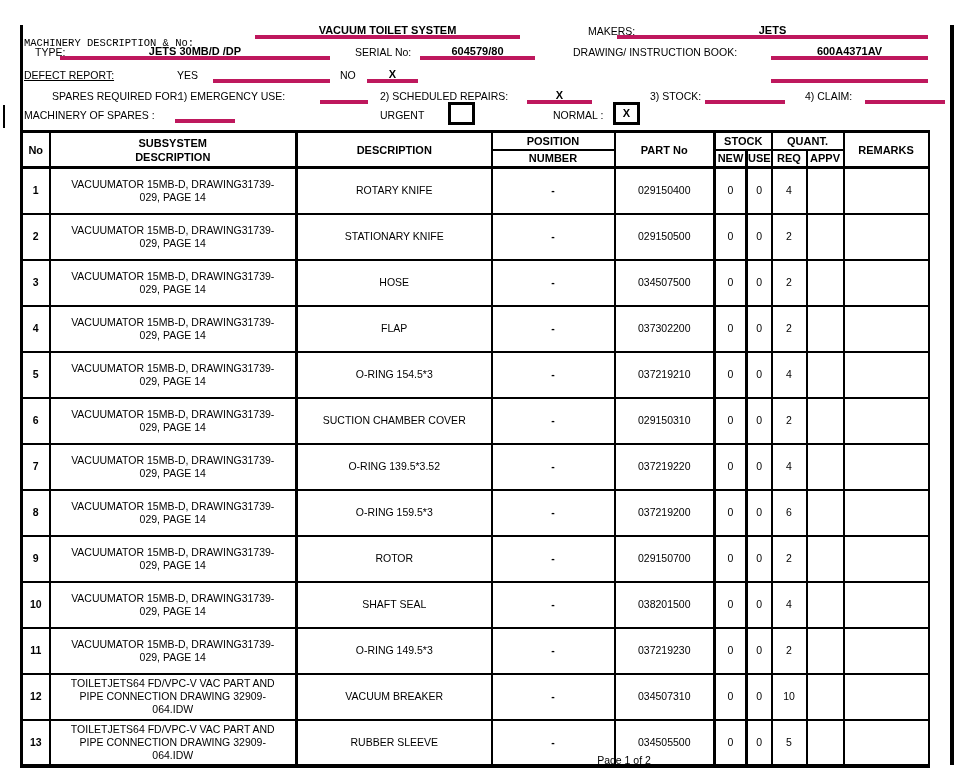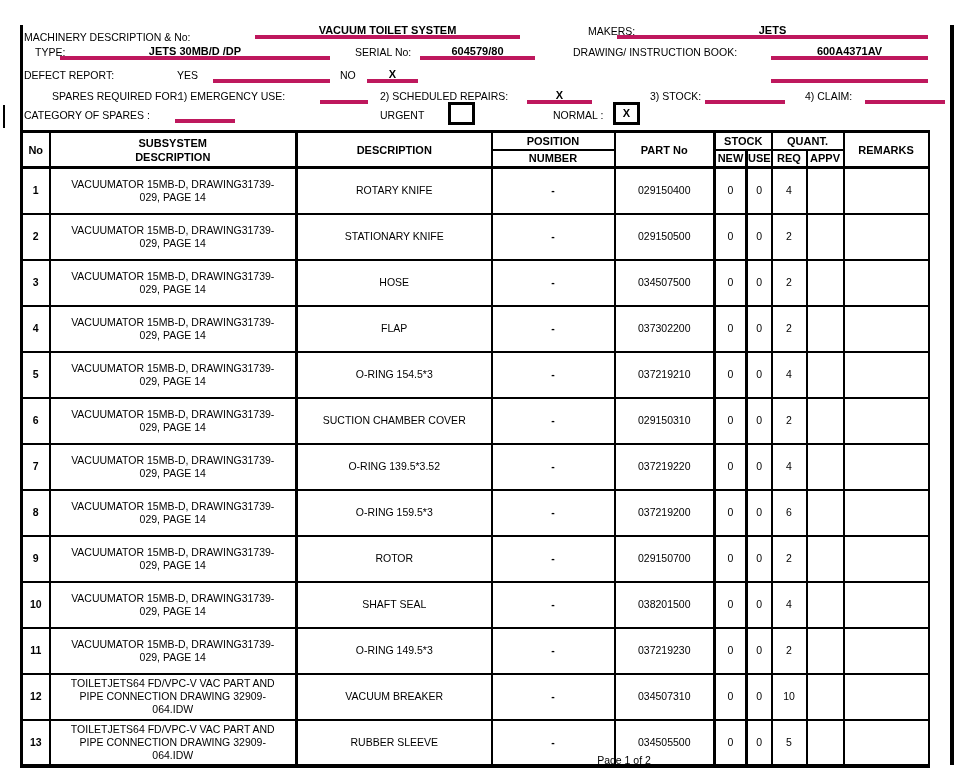--- a/index.html
+++ b/index.html
@@ -48,50 +48,50 @@
     font-size: 10.5px; text-align: center;
   }
 </style>
 </head>
 <body>
 
 <div class="vbar" style="left:3px; top:105px; width:2px; height:23px;"></div>
 <div class="vbar" style="left:20px; top:25px; width:3px; height:106px;"></div>
 <div class="vbar" style="left:950px; top:25px; width:4px; height:740px;"></div>
 
-<div class="lbl" style="left:24px; top:31px;">MACHINERY DESCRIPTION &amp; No:</div>
+<div class="lbl" style="left:24px; top:37px;font-family:Liberation Mono, monospace;">MACHINERY DESCRIPTION &amp; No:</div>
 <div class="fld" style="left:255px; top:24px; width:265px;">VACUUM TOILET SYSTEM</div>
 <div class="lbl" style="left:588px; top:25px;">MAKERS:</div>
 <div class="fld" style="left:617px; top:24px; width:311px;">JETS</div>
 
 <div class="lbl" style="left:35px; top:46px;">TYPE:</div>
 <div class="fld" style="left:60px; top:45px; width:270px;">JETS 30MB/D /DP</div>
 <div class="lbl" style="left:355px; top:46px;">SERIAL No:</div>
 <div class="fld" style="left:420px; top:45px; width:115px;">604579/80</div>
 <div class="lbl" style="left:573px; top:46px;">DRAWING/ INSTRUCTION BOOK:</div>
 <div class="fld" style="left:771px; top:45px; width:157px;">600A4371AV</div>
 
-<div class="lbl" style="left:24px; top:69px;">DEFECT REPORT:</div>
+<div class="lbl" style="left:24px; top:69px;text-decoration:underline;">DEFECT REPORT:</div>
 <div class="lbl" style="left:177px; top:69px;">YES</div>
 <div class="fld" style="left:213px; top:68px; width:117px;"></div>
 <div class="lbl" style="left:340px; top:69px;">NO</div>
 <div class="fld" style="left:367px; top:68px; width:51px;">X</div>
 <div class="fld" style="left:771px; top:68px; width:157px;"></div>
 
 <div class="lbl" style="left:24px; top:90px;margin-left:28px;">SPARES REQUIRED FOR:</div>
 <div class="lbl" style="left:178px; top:90px;">1) EMERGENCY USE:</div>
 <div class="fld" style="left:320px; top:89px; width:48px;"></div>
 <div class="lbl" style="left:380px; top:90px;">2) SCHEDULED REPAIRS:</div>
 <div class="fld" style="left:527px; top:89px; width:65px;">X</div>
 <div class="lbl" style="left:650px; top:90px;">3) STOCK:</div>
 <div class="fld" style="left:705px; top:89px; width:80px;"></div>
 <div class="lbl" style="left:805px; top:90px;">4) CLAIM:</div>
 <div class="fld" style="left:865px; top:89px; width:80px;"></div>
 
-<div class="lbl" style="left:24px; top:109px;">CATEGORY OF SPARES :</div>
+<div class="lbl" style="left:24px; top:109px;">MACHINERY OF SPARES :</div>
 <div class="fld" style="left:175px; top:108px; width:60px;"></div>
 <div class="lbl" style="left:380px; top:109px;">URGENT</div>
 <div class="chk" style="left:448px; top:102px;"></div>
 <div class="lbl" style="left:553px; top:109px;">NORMAL :</div>
 <div class="chk" style="left:613px; top:102px;">X</div>
 
 <table class="parts">
   <colgroup>
     <col style="width:28px">
       <col style="width:247px">

